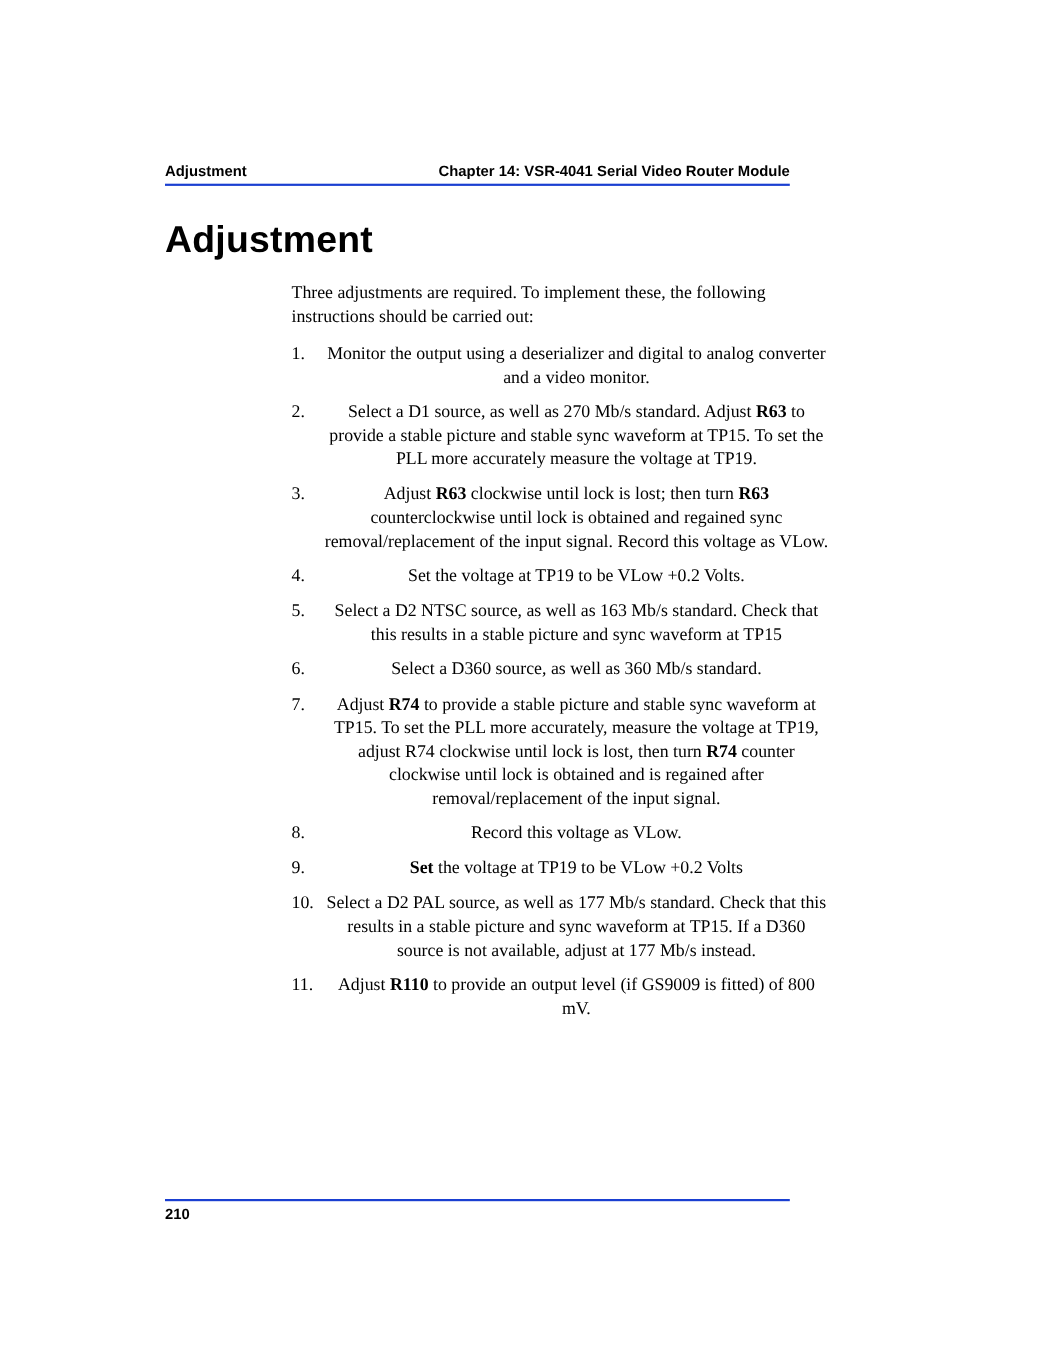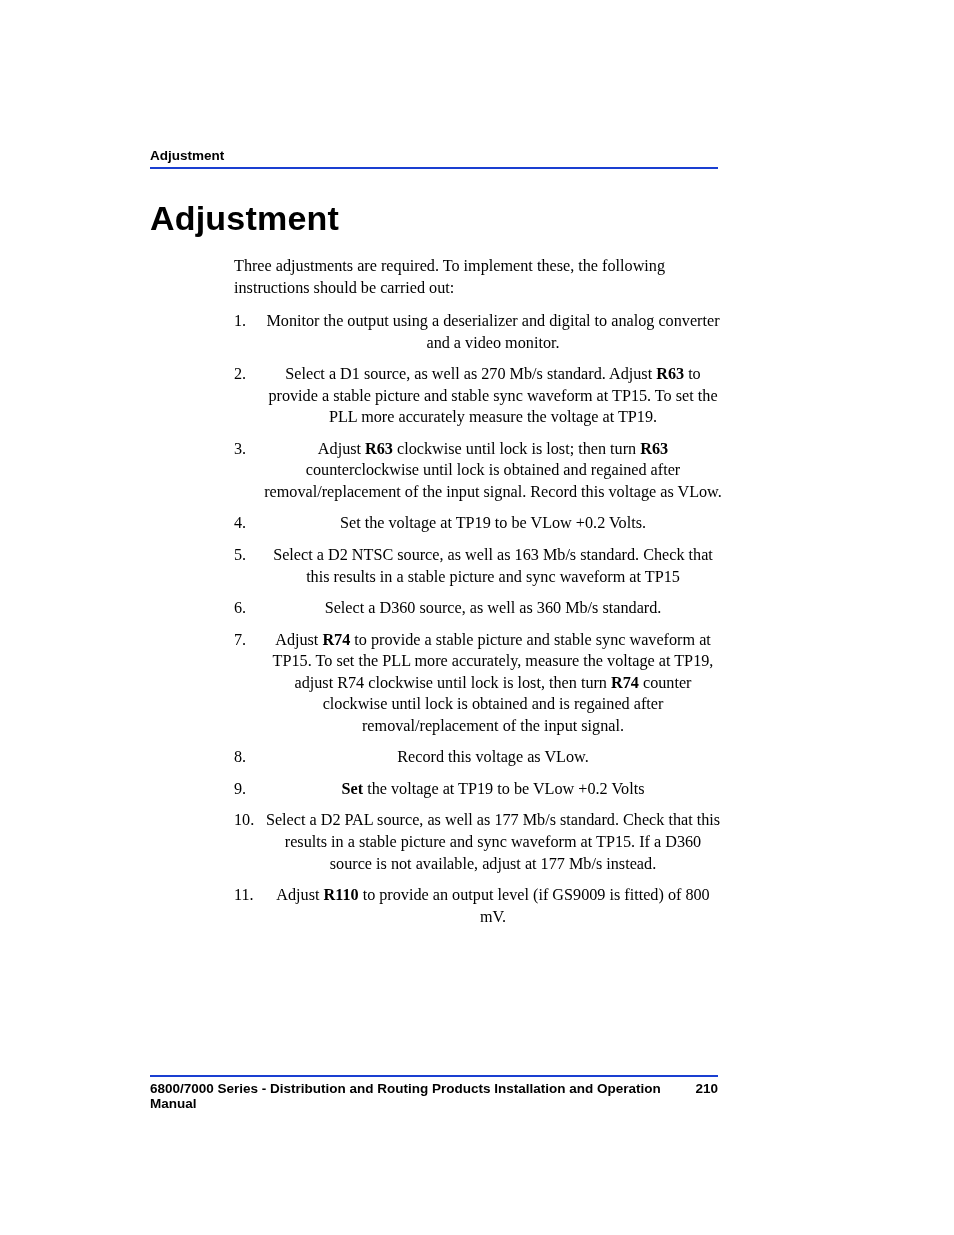--- a/index.html
+++ b/index.html
@@ -29,21 +29,21 @@
     padding-bottom: 4px;
   }
   .h1 {
     font-family: "Myriad Pro", "Helvetica Neue", Arial, sans-serif;
     font-weight: 700;
     font-size: 34px;
     margin: 30px 0 18px 0;
     letter-spacing: 0.2px;
   }
   .body-col {
-    margin-left: 84px;
+    margin-left: 115px;
     width: 490px;
     font-size: 16.2px;
     line-height: 1.33;
   }
   .intro { margin-bottom: 12px; }
   ol.steps {
     margin: 0;
     padding: 0;
     list-style: none;
     counter-reset: step;
@@ -77,39 +77,39 @@
     font-size: 13.5px;
   }
 </style>
 </head>
 <body>
 
 <div class="page">
 
   <div class="running-head">
     <span>Adjustment</span>
+    <span>Chapter 14: VSR-4041 Serial Video Router Module</span>
   </div>
 
   <div class="h1">Adjustment</div>
 
   <div class="body-col">
     <div class="intro">Three adjustments are required. To implement these, the following instructions should be carried out:</div>
     <ol class="steps" id="steps">
         <li><span>Monitor the output using a deserializer and digital to analog converter and a video monitor.</span></li>
         <li><span>Select a D1 source, as well as 270 Mb/s standard. Adjust </span><span class="b">R63</span><span> to provide a stable picture and stable sync waveform at TP15. To set the PLL more accurately measure the voltage at TP19.</span></li>
-        <li><span>Adjust </span><span class="b">R63</span><span> clockwise until lock is lost; then turn </span><span class="b">R63</span><span> counterclockwise until lock is obtained and regained after removal/replacement of the input signal. Record this voltage as VLow.</span></li>
+        <li><span>Adjust </span><span class="b">R63</span><span> clockwise until lock is lost; then turn </span><span class="b">R63</span><span> counterclockwise until lock is obtained and regained sync removal/replacement of the input signal. Record this voltage as VLow.</span></li>
         <li><span>Set the voltage at TP19 to be VLow +0.2 Volts.</span></li>
         <li><span>Select a D2 NTSC source, as well as 163 Mb/s standard. Check that this results in a stable picture and sync waveform at TP15</span></li>
         <li><span>Select a D360 source, as well as 360 Mb/s standard.</span></li>
         <li><span>Adjust </span><span class="b">R74</span><span> to provide a stable picture and stable sync waveform at TP15. To set the PLL more accurately, measure the voltage at TP19, adjust R74 clockwise until lock is lost, then turn </span><span class="b">R74</span><span> counter clockwise until lock is obtained and is regained after removal/replacement of the input signal.</span></li>
         <li><span>Record this voltage as VLow.</span></li>
         <li><span class="b">Set</span><span> the voltage at TP19 to be VLow +0.2 Volts</span></li>
         <li><span>Select a D2 PAL source, as well as 177 Mb/s standard. Check that this results in a stable picture and sync waveform at TP15. If a D360 source is not available, adjust at 177 Mb/s instead.</span></li>
         <li><span>Adjust </span><span class="b">R110</span><span> to provide an output level (if GS9009 is fitted) of 800 mV.</span></li>
       </ol>
   </div>
 
   <div class="footer">
-    <span>6800/7000 Series - Distribution and Routing Products Installation and Operation Manual</span>
     <span>210</span>
   </div>
 
 </div>
 
 </body></html>

